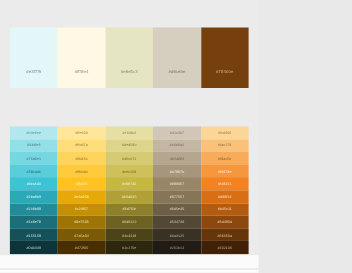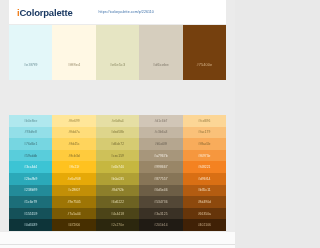--- a/index.html
+++ b/index.html
@@ -110,26 +110,20 @@
     width: 235px;
     height: 1px;
     background: #e0e0e0;
   }
 </style>
 </head>
 <body>
 
 <div class="page">
 
-  <div class="header">
-    <div class="logo">
-      <span class="logo-i">i</span><span class="logo-rest">Colorpalette</span>
-    </div>
-    <div class="url">https://icolorpalette.com/p/226110</div>
-  </div>
 
   <div class="swatch-row" id="swatch-row">
       <div class="swatch" style="background: rgb(227, 247, 249);">
         <div class="swatch-label" style="color: rgb(107, 143, 150);">#e3f7f9</div>
       </div>
       <div class="swatch" style="background: rgb(255, 248, 228);">
         <div class="swatch-label" style="color: rgb(155, 143, 110);">#fff8e4</div>
       </div>
       <div class="swatch" style="background: rgb(230, 229, 195);">
         <div class="swatch-label" style="color: rgb(139, 138, 99);">#e6e5c3</div>

